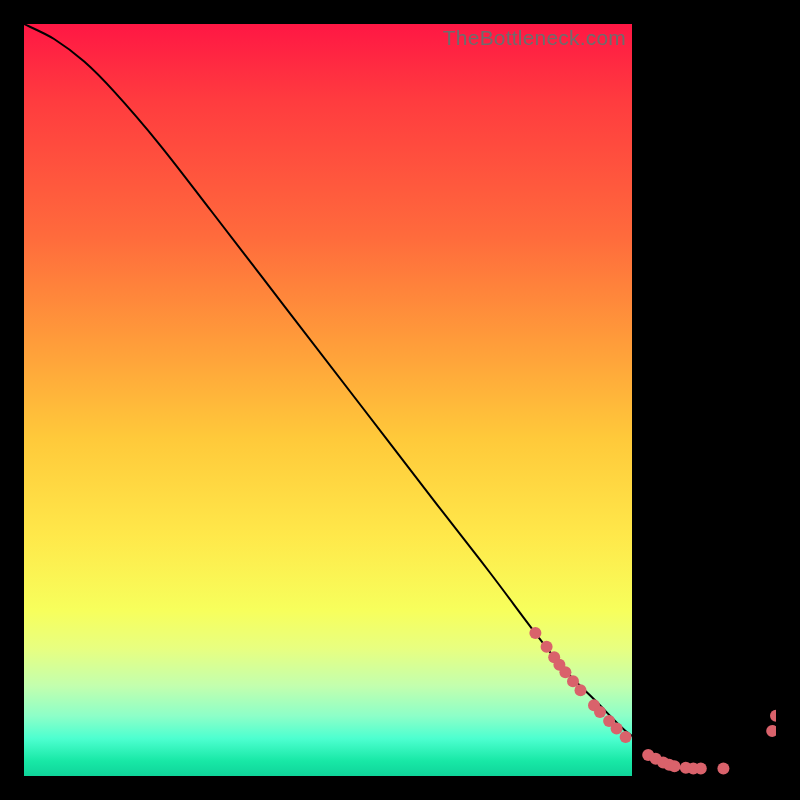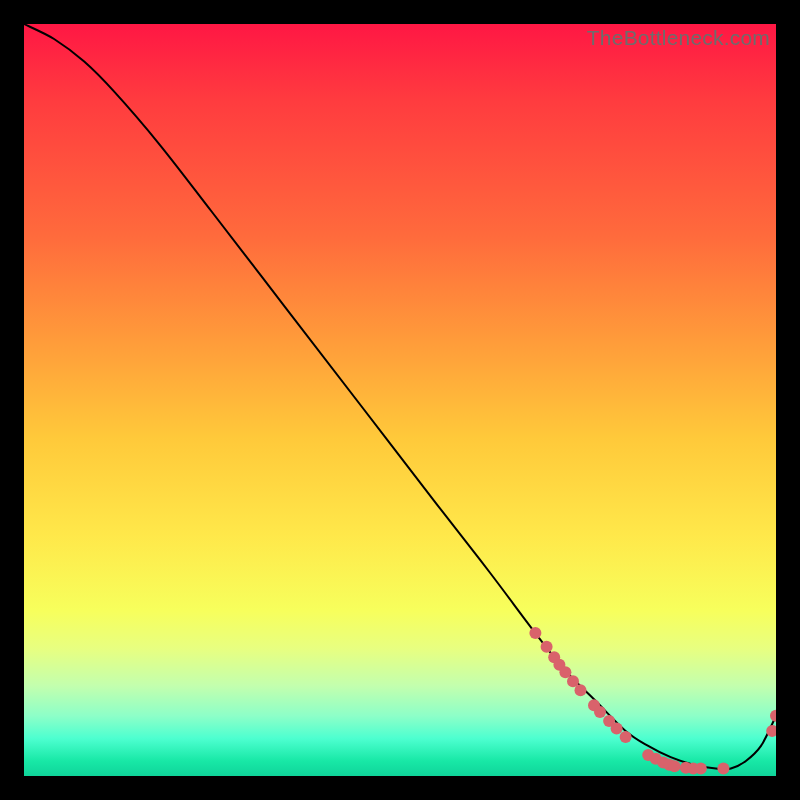--- a/index.html
+++ b/index.html
@@ -8,21 +8,21 @@
     width: 800px;
     height: 800px;
     background: #000;
     overflow: hidden;
     font-family: Arial, Helvetica, sans-serif;
   }
   .frame {
     position: absolute;
     left: 24px;
     top: 24px;
-    width: 752px;
+    width: 608px;
     height: 752px;
     background: linear-gradient(to bottom,
       #ff1744 0%,
       #ff3b3f 10%,
       #ff6a3c 28%,
       #ff9b3a 42%,
       #ffc93a 55%,
       #ffe84a 68%,
       #f7ff5c 78%,
       #e8ff80 83%,

